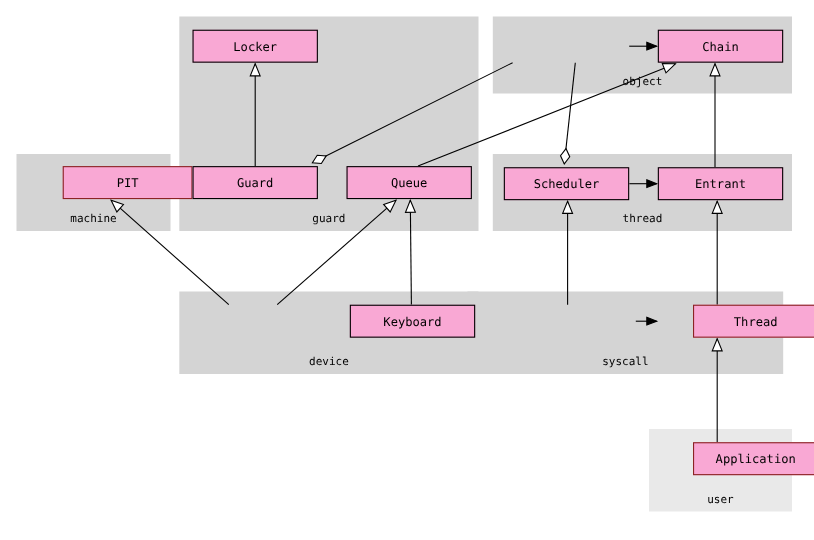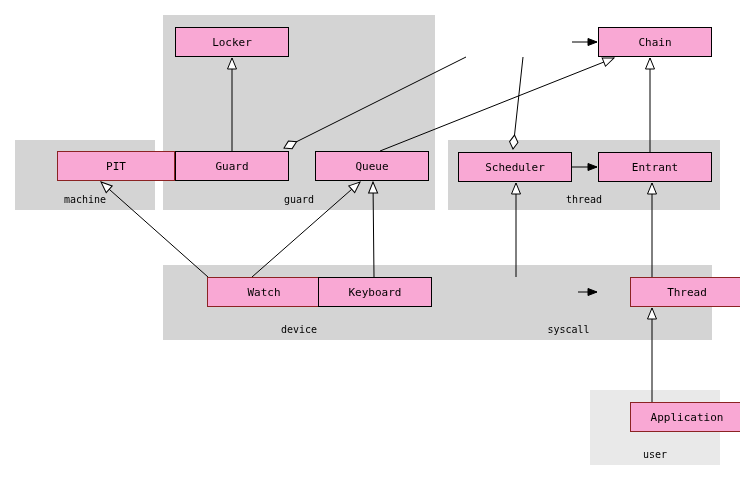--- a/index.html
+++ b/index.html
@@ -58,20 +58,23 @@
 <div class="canvas">
 
   <div class="group" style="left:15px;top:140px;width:140px;height:70px">
     <span class="group-label">machine</span>
   </div>
 
   <div class="group" style="left:163px;top:15px;width:272px;height:195px">
     <span class="group-label">guard</span>
   </div>
 
+  <div class="group" style="left:448px;top:15px;width:272px;height:70px">
+    <span class="group-label">object</span>
+  </div>
 
   <div class="group" style="left:448px;top:140px;width:272px;height:70px">
     <span class="group-label">thread</span>
   </div>
 
   <div class="group" style="left:163px;top:265px;width:272px;height:75px">
     <span class="group-label">device</span>
   </div>
 
   <div class="group" style="left:425px;top:265px;width:287px;height:75px">
@@ -135,23 +138,20 @@
   </div>
 
   <div class="node" style="left:598px;top:152px;width:114px">
     <span>Entrant</span>
   </div>
 
   <div class="node" style="left:458px;top:152px;width:114px">
     <span>Scheduler</span>
   </div>
 
-  <div class="node red" style="left:175px;top:277px;width:114px">
-    <span>Watch</span>
-  </div>
 
   <div class="node" style="left:318px;top:277px;width:114px">
     <span>Keyboard</span>
   </div>
 
 
   <div class="node red" style="left:598px;top:277px;width:114px">
     <span>Thread</span>
   </div>
 

